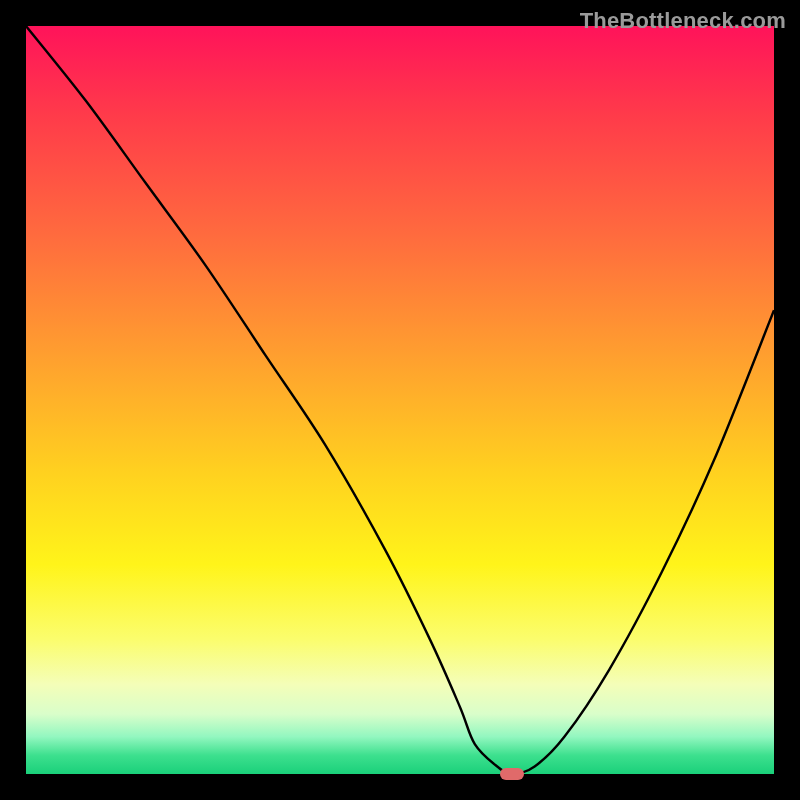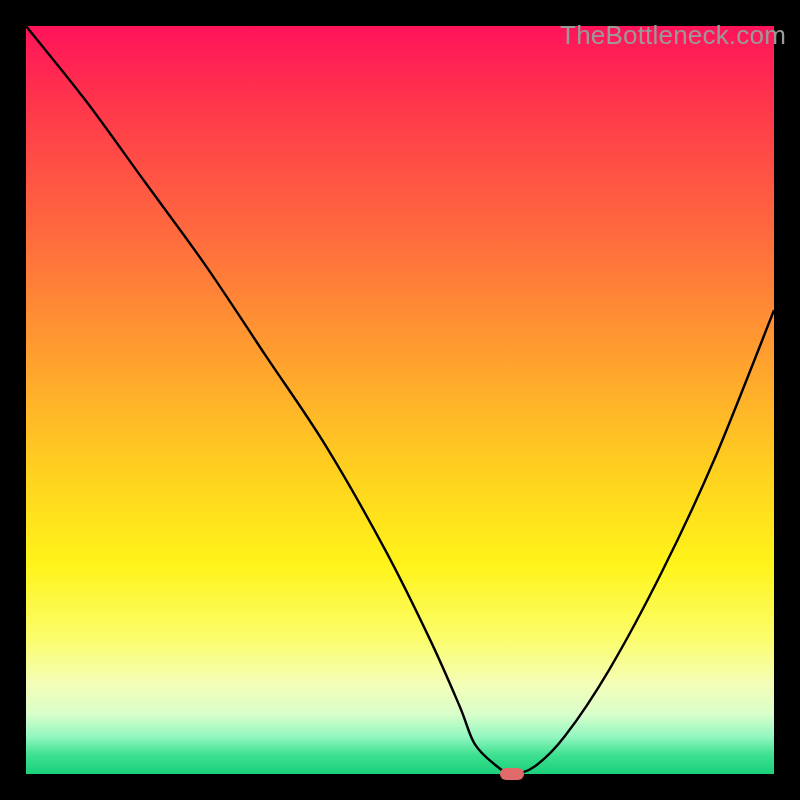--- a/index.html
+++ b/index.html
@@ -43,25 +43,25 @@
   .marker {
     position: absolute;
     width: 24px;
     height: 12px;
     border-radius: 6px;
     background: #e06a6a;
     transform: translate(-50%, -50%);
   }
   .watermark {
     position: absolute;
-    top: 20px;
+    top: 8px;
     right: 14px;
     color: #9a9a9a;
-    font-size: 26px;
-    font-weight: 400;
+    font-size: 22px;
+    font-weight: 700;
     letter-spacing: 0.2px;
     user-select: none;
   }
   svg.curve {
     position: absolute;
     left: 0;
     top: 0;
     width: 100%;
     height: 100%;
     pointer-events: none;

